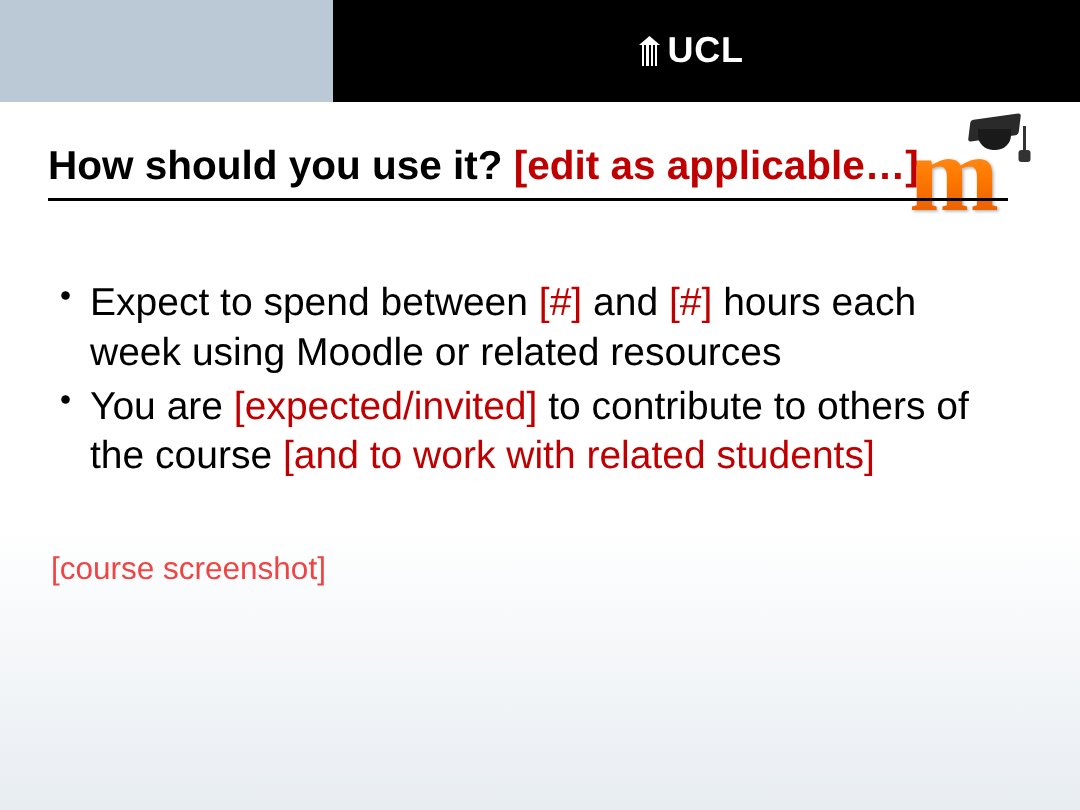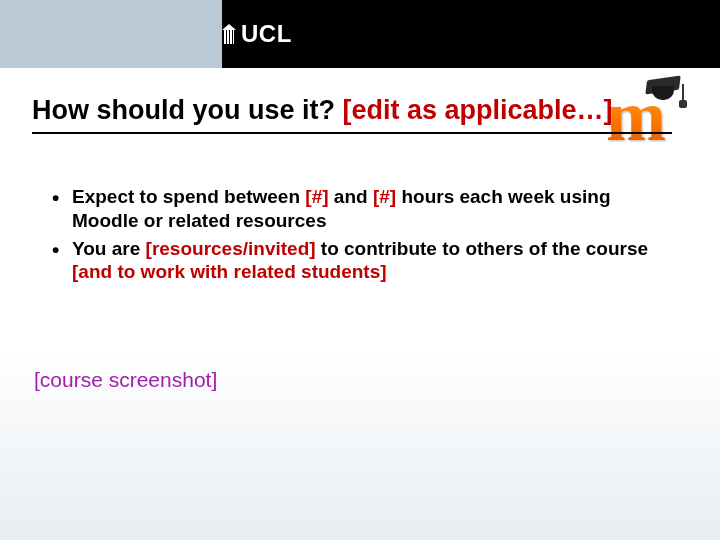--- a/index.html
+++ b/index.html
@@ -23,21 +23,21 @@
     background: #bbc8d6;
     width: 222px;
     height: 100%;
   }
   .header-dark {
     background: #000000;
     flex: 1;
     height: 100%;
     display: flex;
     align-items: center;
-    justify-content: flex-start;
+    justify-content: center;
     padding-right: 20px;
   }
   .ucl-logo {
     display: flex;
     align-items: center;
     gap: 3px;
     color: #ffffff;
     font-weight: bold;
     font-size: 24px;
     letter-spacing: 0.5px;
@@ -149,26 +149,25 @@
   }
   .title-underline {
     margin-top: 6px;
     height: 2px;
     width: 640px;
     background: #000000;
   }
   .content {
     position: absolute;
     top: 185px;
-    left: 46px;
+    left: 34px;
     width: 620px;
-    font-size: 19px;
+    font-size: 26px;
     color: #000000;
     line-height: 1.25;
-    font-weight: bold;
   }
   .content ul {
     list-style: none;
   }
   .content li {
     position: relative;
     padding-left: 26px;
     margin-bottom: 4px;
   }
   .content li::before {
@@ -177,21 +176,21 @@
     left: 6px;
     top: 0;
     font-size: 21px;
   }
   .editable { color: #c00000; }
   .placeholder {
     position: absolute;
     top: 368px;
     left: 34px;
     font-size: 21px;
-    color: #a21caf;
+    color: #ef4444;
   }
 </style>
 </head>
 <body>
 
 <div class="header-bar">
   <div class="header-light"></div>
   <div class="header-dark">
     <div class="ucl-logo">
       <span class="ucl-portico"></span>
@@ -215,18 +214,18 @@
   </div>
   <div class="title-underline"></div>
 </div>
 
 <div class="content">
   <ul>
     <li>
       <span>Expect to spend between </span><span class="editable">[#]</span><span> and </span><span class="editable">[#]</span><span> hours each week using Moodle or related resources</span>
     </li>
     <li>
-      <span>You are </span><span class="editable">[resources/invited]</span><span> to contribute to others of the course </span><span class="editable">[and to work with related students]</span><span></span>
+      <span>You are </span><span class="editable">[expected/invited]</span><span> to contribute to others of the course </span><span class="editable">[and to work with related students]</span><span></span>
     </li>
   </ul>
 </div>
 
 <div class="placeholder">[course screenshot]</div>
 
 </body></html>

